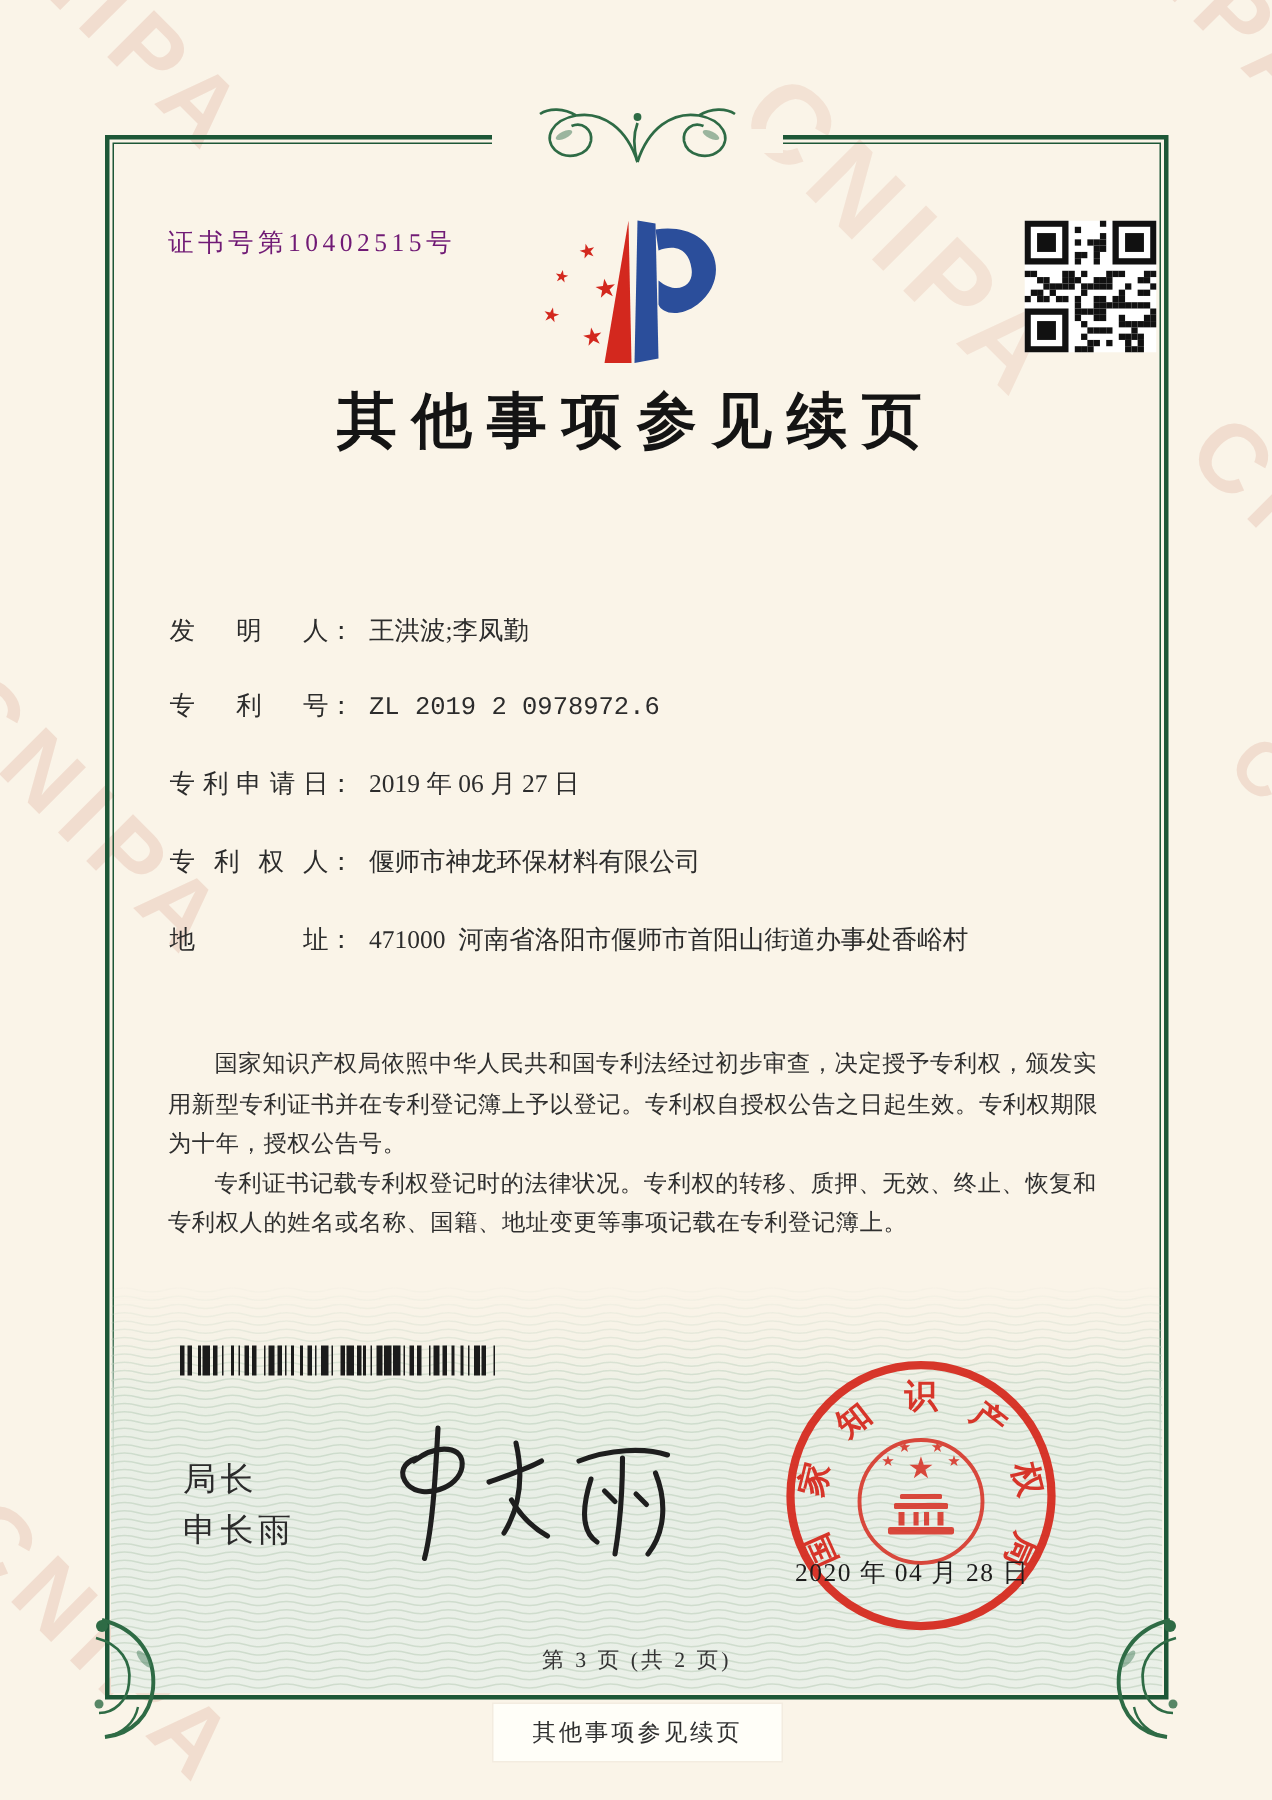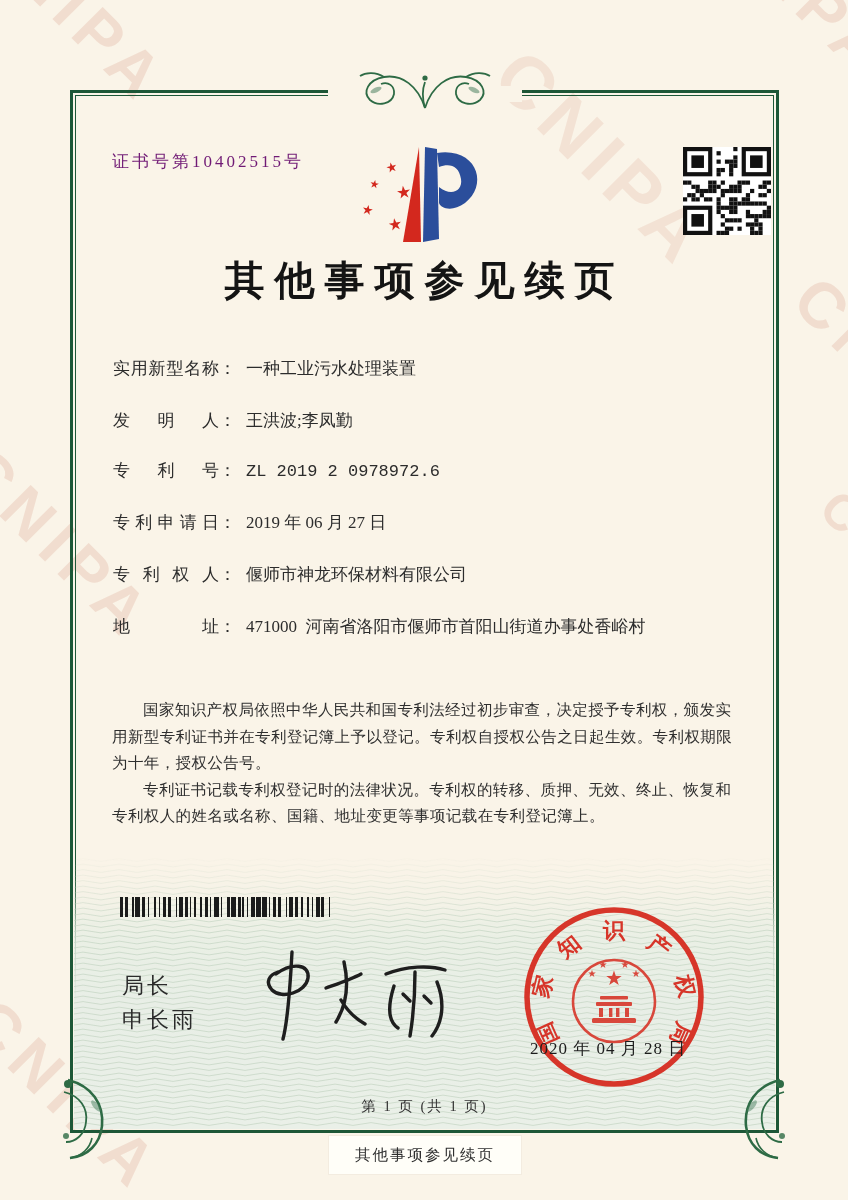--- a/index.html
+++ b/index.html
@@ -248,23 +248,20 @@
         <rect x="58.66666666666667" y="0" width="29.333333333333336" height="29.333333333333336" fill="#111"></rect>
         <rect x="62.85714285714286" y="4.190476190476191" width="20.952380952380953" height="20.952380952380953" fill="#fff"></rect>
         <rect x="67.04761904761905" y="8.380952380952381" width="12.571428571428573" height="12.571428571428573" fill="#111"></rect>
         <rect x="0" y="58.66666666666667" width="29.333333333333336" height="29.333333333333336" fill="#111"></rect>
         <rect x="4.190476190476191" y="62.85714285714286" width="20.952380952380953" height="20.952380952380953" fill="#fff"></rect>
         <rect x="8.380952380952381" y="67.04761904761905" width="12.571428571428573" height="12.571428571428573" fill="#111"></rect>
       </svg></div>
 
   <div class="layer title">其他事项参见续页</div>
 
-  <div class="layer frow" style="top:357px;">
-    <span class="fname">实用新型名称</span><span class="colon">：</span><span class="val">一种工业污水处理装置</span>
-  </div>
   <div class="layer frow" style="top:409px;">
     <span class="fname">发明人</span><span class="colon">：</span><span class="val">王洪波;李凤勤</span>
   </div>
   <div class="layer frow" style="top:459px;font-family:Liberation Mono, monospace;">
     <span class="fname">专利号</span><span class="colon">：</span><span class="val">ZL 2019 2 0978972.6</span>
   </div>
   <div class="layer frow" style="top:511px;">
     <span class="fname">专利申请日</span><span class="colon">：</span><span class="val">2019 年 06 月 27 日</span>
   </div>
   <div class="layer frow" style="top:563px;">
@@ -456,16 +453,16 @@
       <rect x="75" y="101" width="36" height="4" rx="1"></rect>
       <rect x="78" y="107" width="4" height="9"></rect>
       <rect x="88" y="107" width="3.4" height="9"></rect>
       <rect x="95" y="107" width="3.4" height="9"></rect>
       <rect x="104" y="107" width="4" height="9"></rect>
       <rect x="71" y="117" width="44" height="5" rx="1.5"></rect>
     </g>
   </svg>
   <div class="layer seal-date">2020 年 04 月 28 日</div>
 
-  <div class="layer page-no">第 1 页 (共 1 页)</div>
+  <div class="layer page-no">第 3 页 (共 2 页)</div>
   <div class="layer note-box">其他事项参见续页</div>
 
 </div>
 
 </body></html>

